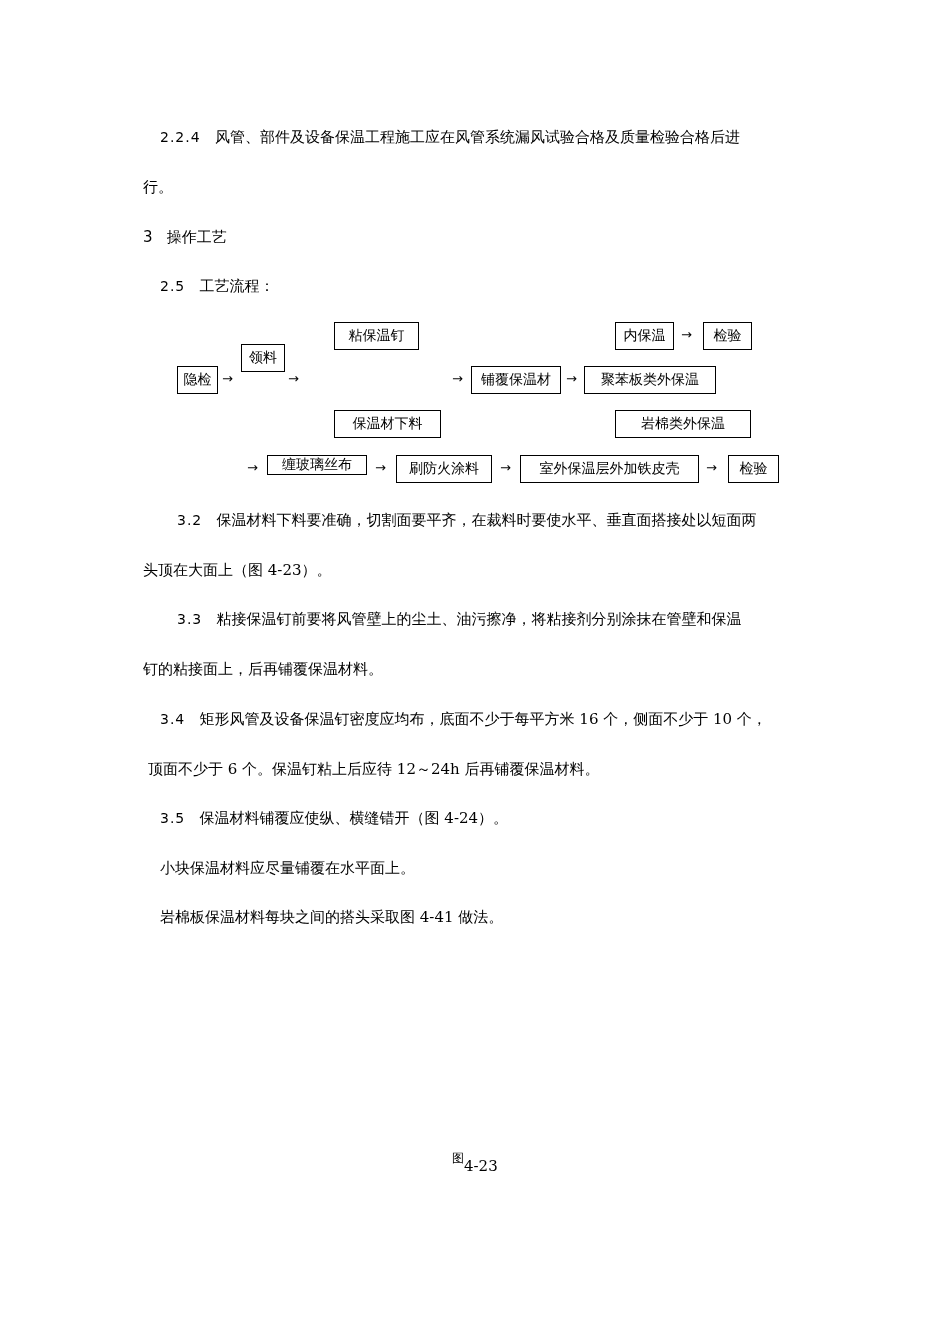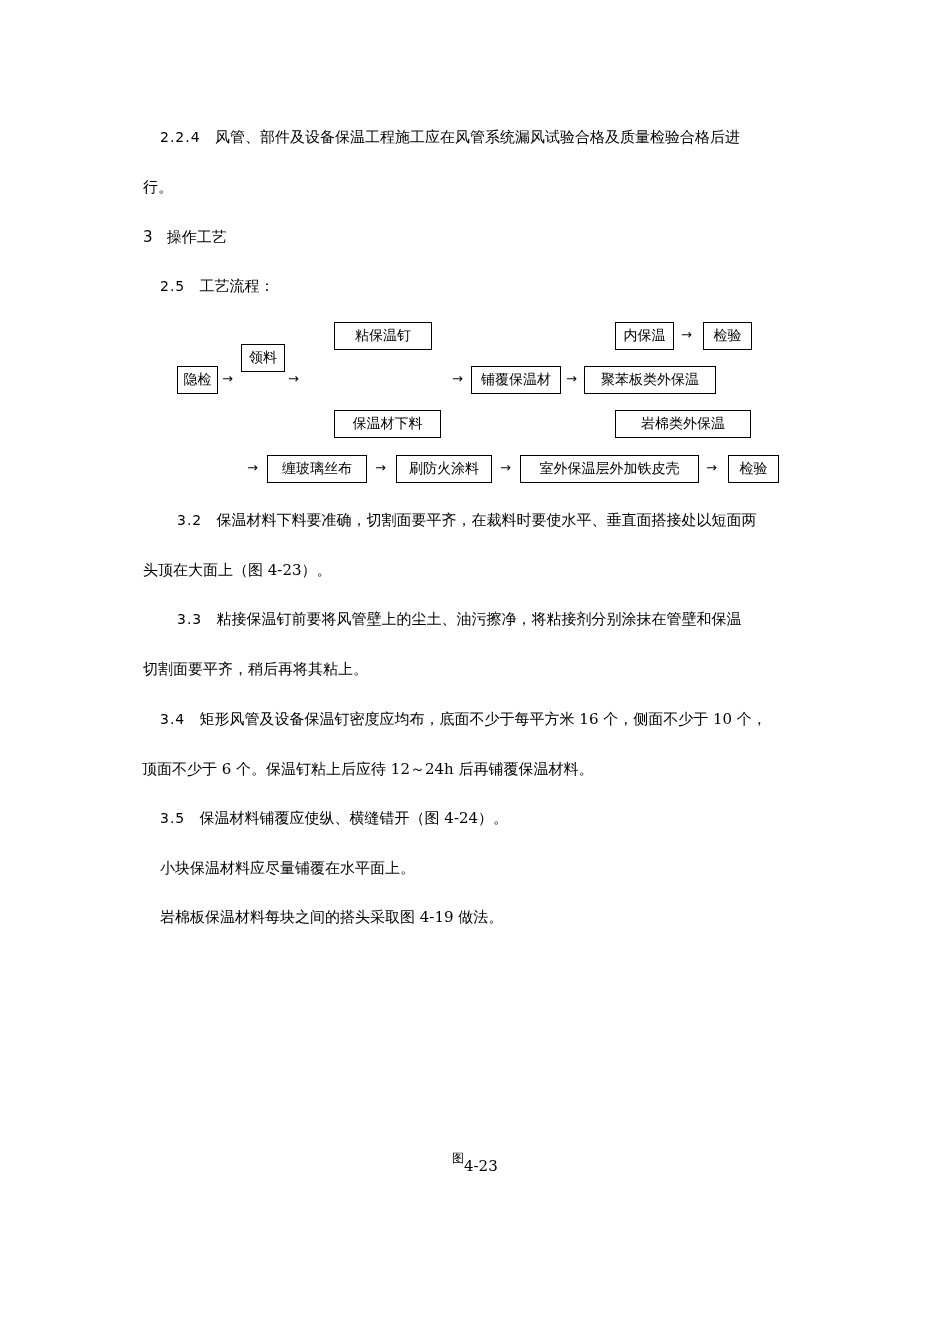--- a/index.html
+++ b/index.html
@@ -34,71 +34,71 @@
   <span class="num">2.5</span>&nbsp;&nbsp;&nbsp;<span>工艺流程：</span>
 </div>
 
 <div>
 
   <div class="box" style="left:177px; top:366px; width:41px; height:28px;">隐检</div>
   <span class="arrow" style="left:222px; top:372px;">→</span>
   <div class="box" style="left:241px; top:344px; width:44px; height:28px;">领料</div>
   <span class="arrow" style="left:288px; top:372px;">→</span>
 
-  <div class="box" style="left:334px; top:322px; width:98px; height:28px;">粘保温钉</div>
+  <div class="box" style="left:334px; top:322px; width:85px; height:28px;">粘保温钉</div>
   <div class="box" style="left:334px; top:410px; width:107px; height:28px;">保温材下料</div>
 
   <span class="arrow" style="left:452px; top:372px;">→</span>
   <div class="box" style="left:471px; top:366px; width:90px; height:28px;">铺覆保温材</div>
   <span class="arrow" style="left:566px; top:372px;">→</span>
 
   <div class="box" style="left:615px; top:322px; width:59px; height:28px;text-align:center;">内保温</div>
   <span class="arrow" style="left:681px; top:328px;">→</span>
   <div class="box" style="left:703px; top:322px; width:49px; height:28px;">检验</div>
   <div class="box" style="left:584px; top:366px; width:132px; height:28px;">聚苯板类外保温</div>
   <div class="box" style="left:615px; top:410px; width:136px; height:28px;">岩棉类外保温</div>
 
   <span class="arrow" style="left:247px; top:461px;">→</span>
-  <div class="box" style="left:267px; top:455px; width:100px; height:28px;">缠玻璃丝布</div>
+  <div class="box" style="left:267px; top:455px; width:100px; height:20px;">缠玻璃丝布</div>
   <span class="arrow" style="left:375px; top:461px;">→</span>
   <div class="box" style="left:396px; top:455px; width:96px; height:28px;">刷防火涂料</div>
   <span class="arrow" style="left:500px; top:461px;">→</span>
   <div class="box" style="left:520px; top:455px; width:179px; height:28px;">室外保温层外加铁皮壳</div>
   <span class="arrow" style="left:706px; top:461px;">→</span>
   <div class="box" style="left:728px; top:455px; width:51px; height:28px;">检验</div>
 </div>
 
 <div class="line" style="left:177px; top:510px;">
   <span class="num">3.2</span>&nbsp;&nbsp;&nbsp;<span>保温材料下料要准确，切割面要平齐，在裁料时要使水平、垂直面搭接处以短面两</span>
 </div>
 <div class="line" style="left:143px; top:560px;">
   <span>头顶在大面上（图 4-23）。</span>
 </div>
 
 <div class="line" style="left:177px; top:609px;">
   <span class="num">3.3</span>&nbsp;&nbsp;&nbsp;<span>粘接保温钉前要将风管壁上的尘土、油污擦净，将粘接剂分别涂抹在管壁和保温</span>
 </div>
 <div class="line" style="left:143px; top:659px;">
-  <span>切割面要平齐，稍后再将其粘上。</span>
+  <span>钉的粘接面上，后再铺覆保温材料。</span>
 </div>
 
 <div class="line" style="left:160px; top:709px;">
   <span class="num">3.4</span>&nbsp;&nbsp;&nbsp;<span>矩形风管及设备保温钉密度应均布，底面不少于每平方米 16 个，侧面不少于 10 个，</span>
 </div>
-<div class="line" style="left:142px; top:759px;">
+<div class="line" style="left:148px; top:759px;">
   <span>顶面不少于 6 个。保温钉粘上后应待 12～24h 后再铺覆保温材料。</span>
 </div>
 
 <div class="line" style="left:160px; top:808px;">
   <span class="num">3.5</span>&nbsp;&nbsp;&nbsp;<span>保温材料铺覆应使纵、横缝错开（图 4-24）。</span>
 </div>
 
 <div class="line" style="left:160px; top:858px;">
   <span>小块保温材料应尽量铺覆在水平面上。</span>
 </div>
 
 <div class="line" style="left:160px; top:907px;">
-  <span>岩棉板保温材料每块之间的搭头采取图 4-19 做法。</span>
+  <span>岩棉板保温材料每块之间的搭头采取图 4-41 做法。</span>
 </div>
 
 <div class="caption" style="left:452px; top:1150px;">
   <span class="fig">图</span><span class="no">4-23</span>
 </div>
 
 </body></html>

